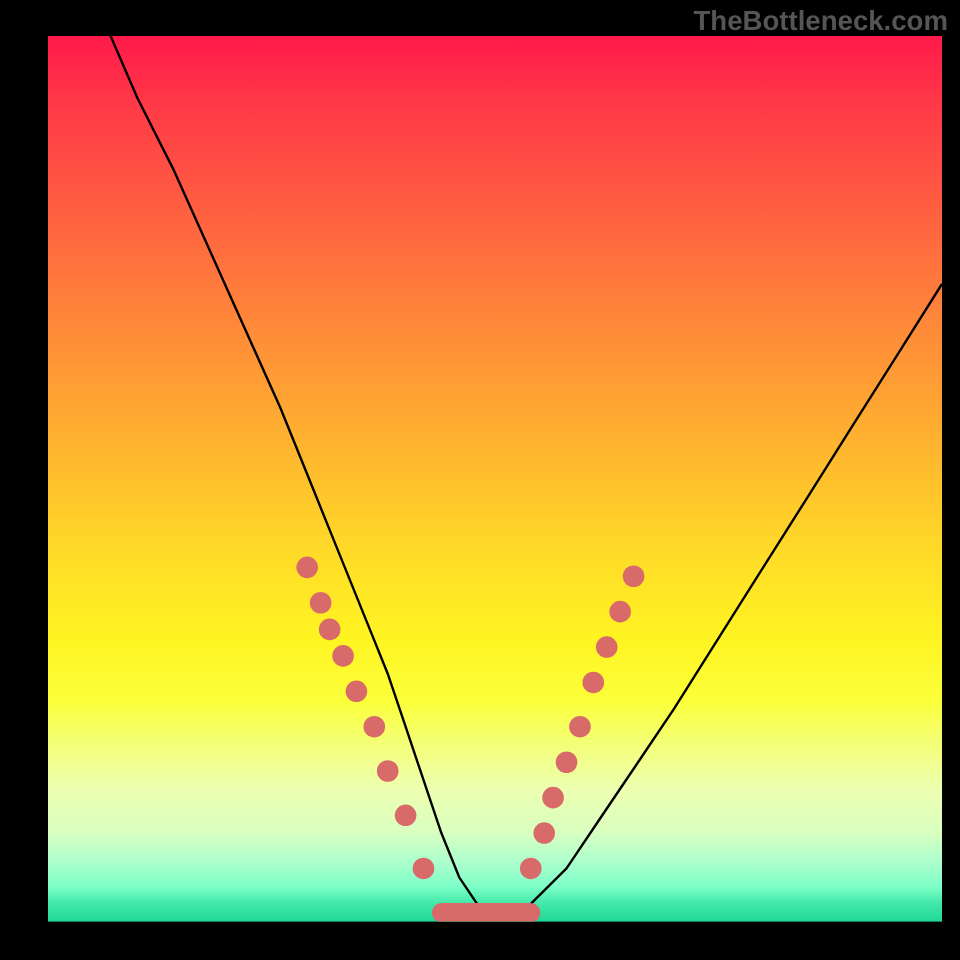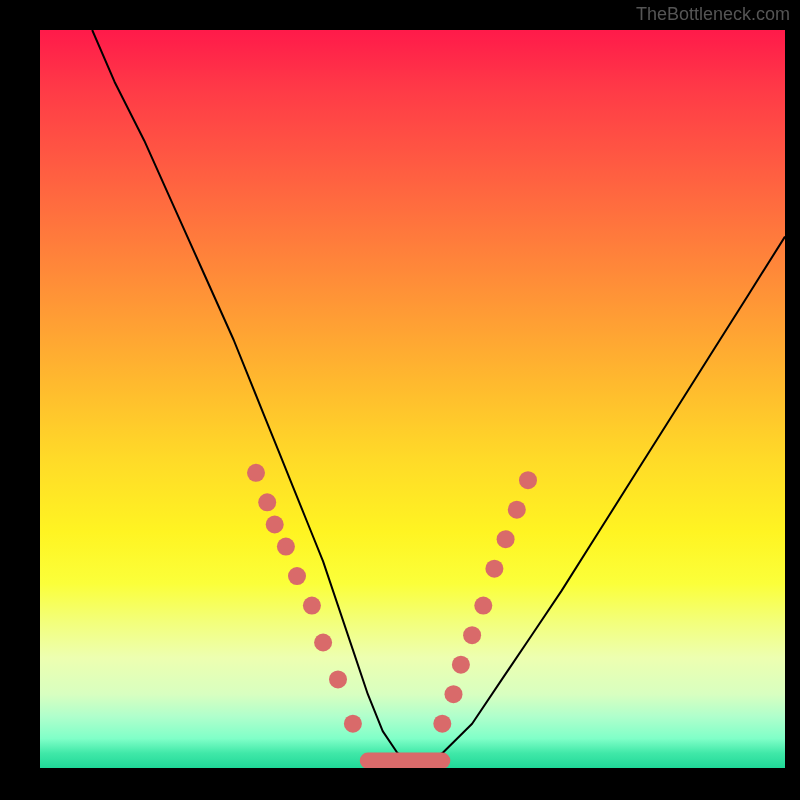--- a/index.html
+++ b/index.html
@@ -9,22 +9,22 @@
     background: #000000;
     position: relative;
     font-family: Arial, sans-serif;
     overflow: hidden;
   }
   .watermark {
     position: absolute;
     top: 4px;
     right: 10px;
     color: #555555;
-    font-size: 18px;
-    font-weight: 400;
+    font-size: 23px;
+    font-weight: 700;
     z-index: 10;
   }
   .plot-area {
     position: absolute;
     left: 40px;
     top: 30px;
     width: 745px;
     height: 738px;
   }
   .gradient-bg {

